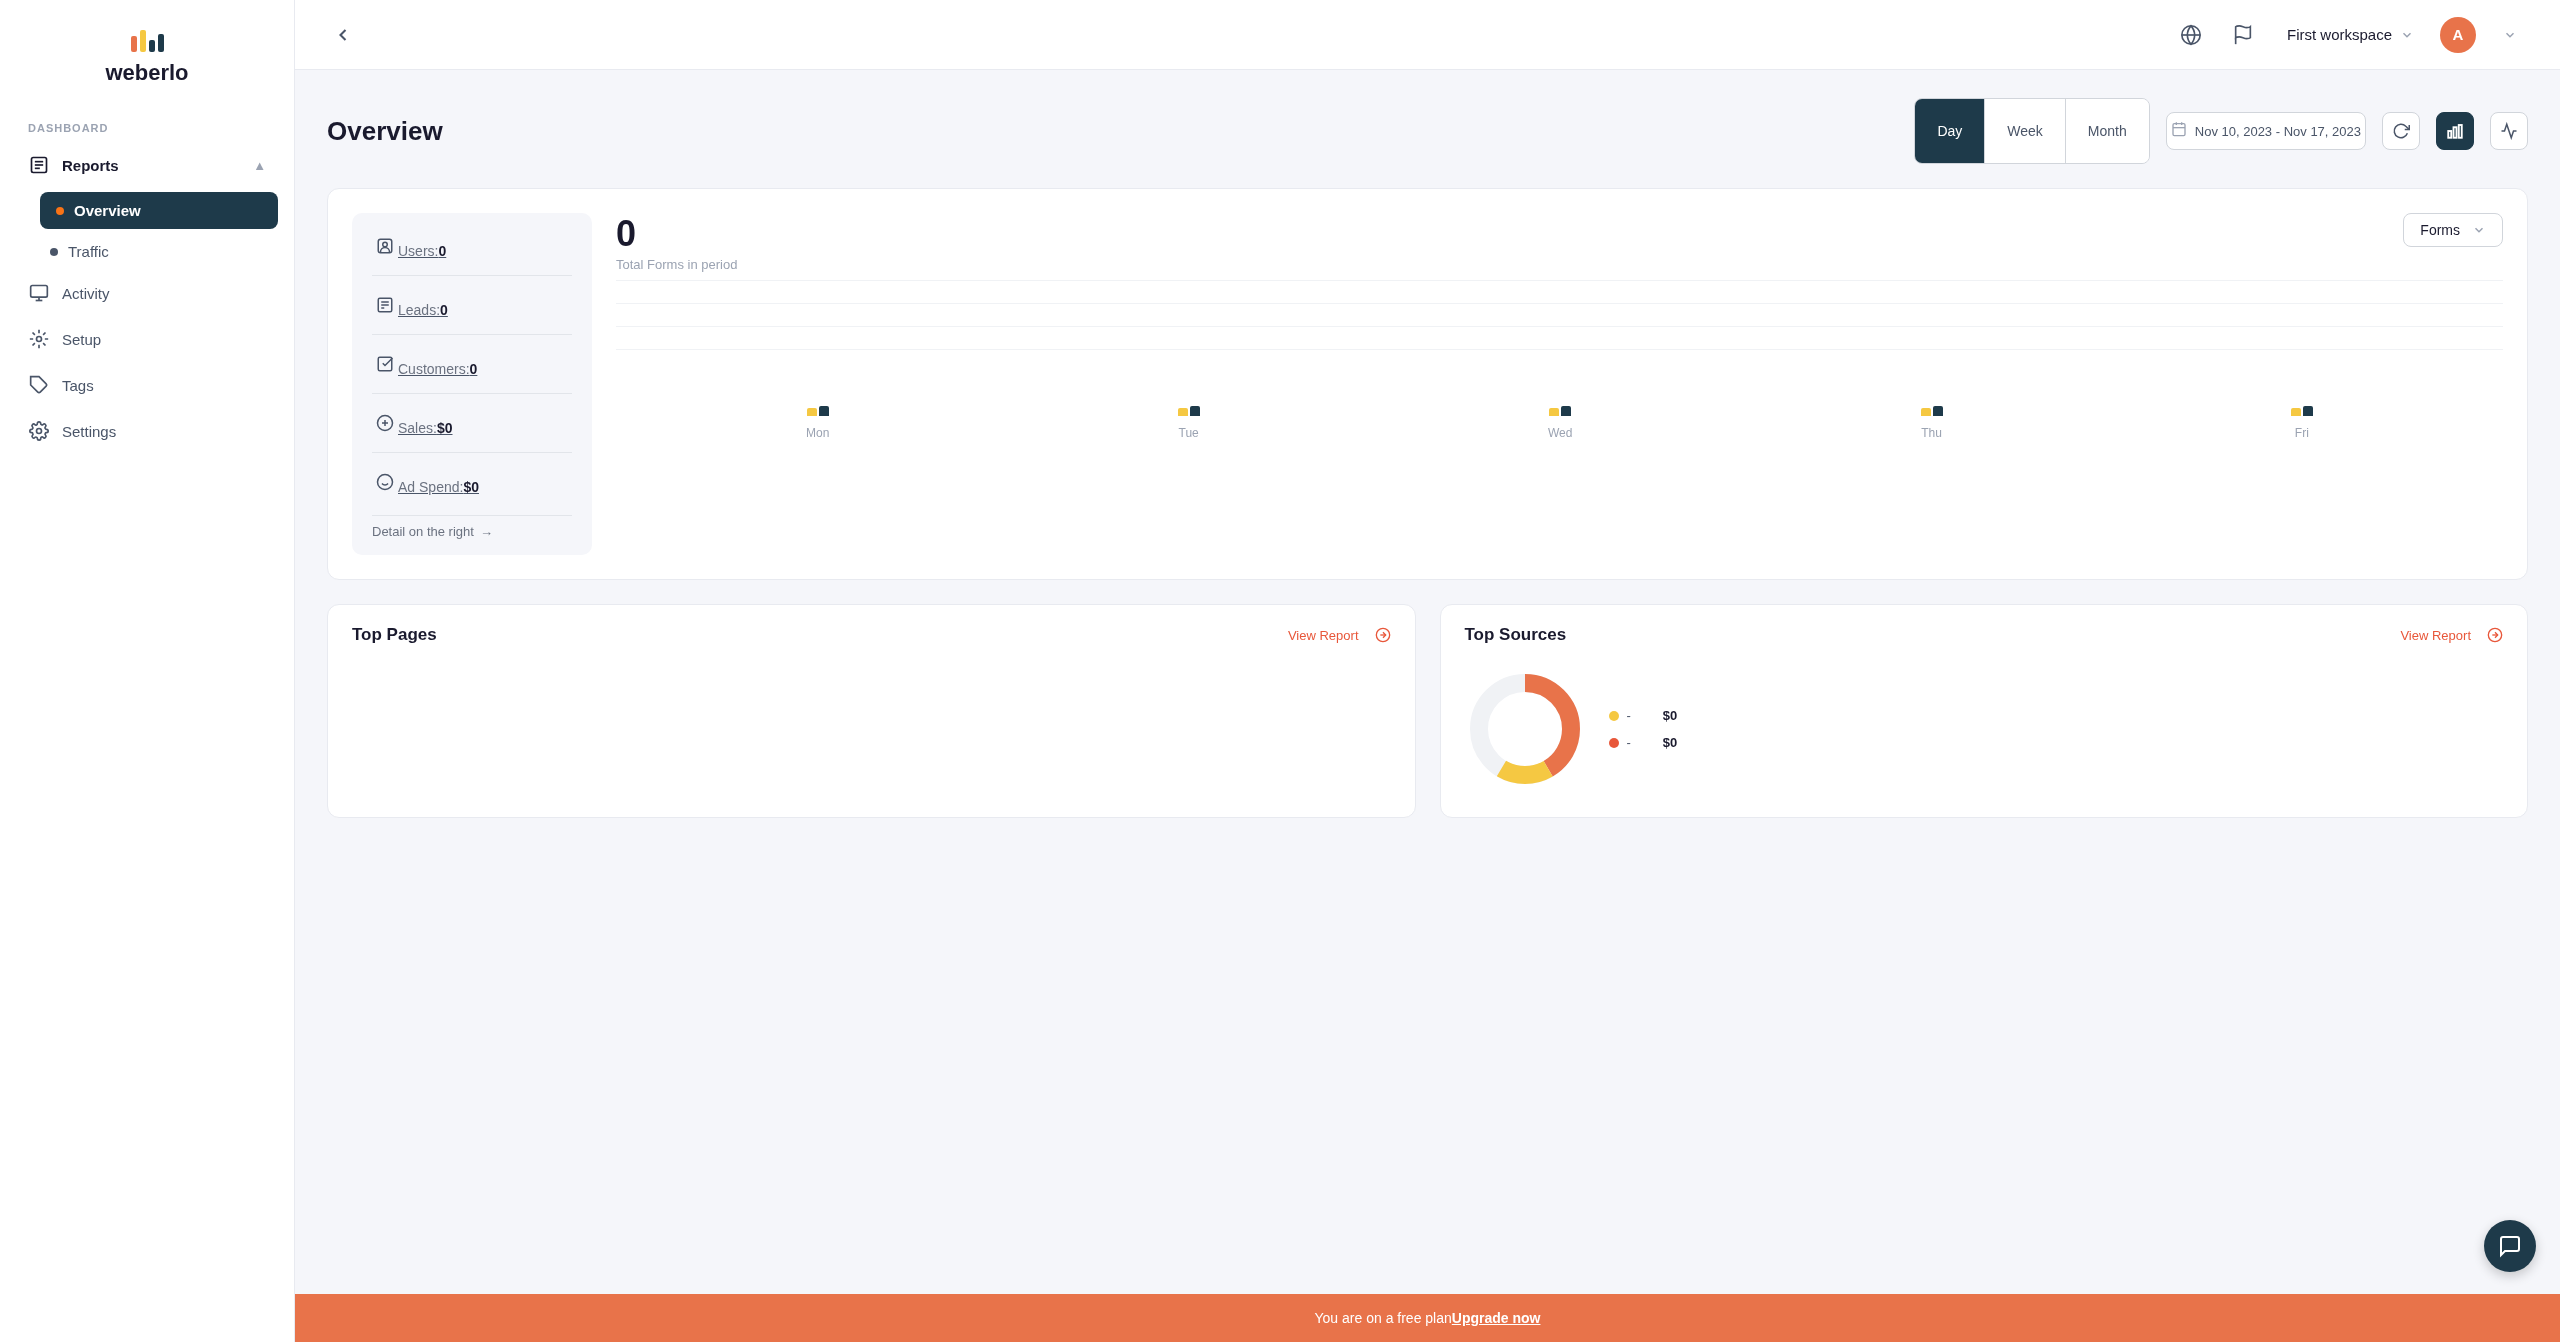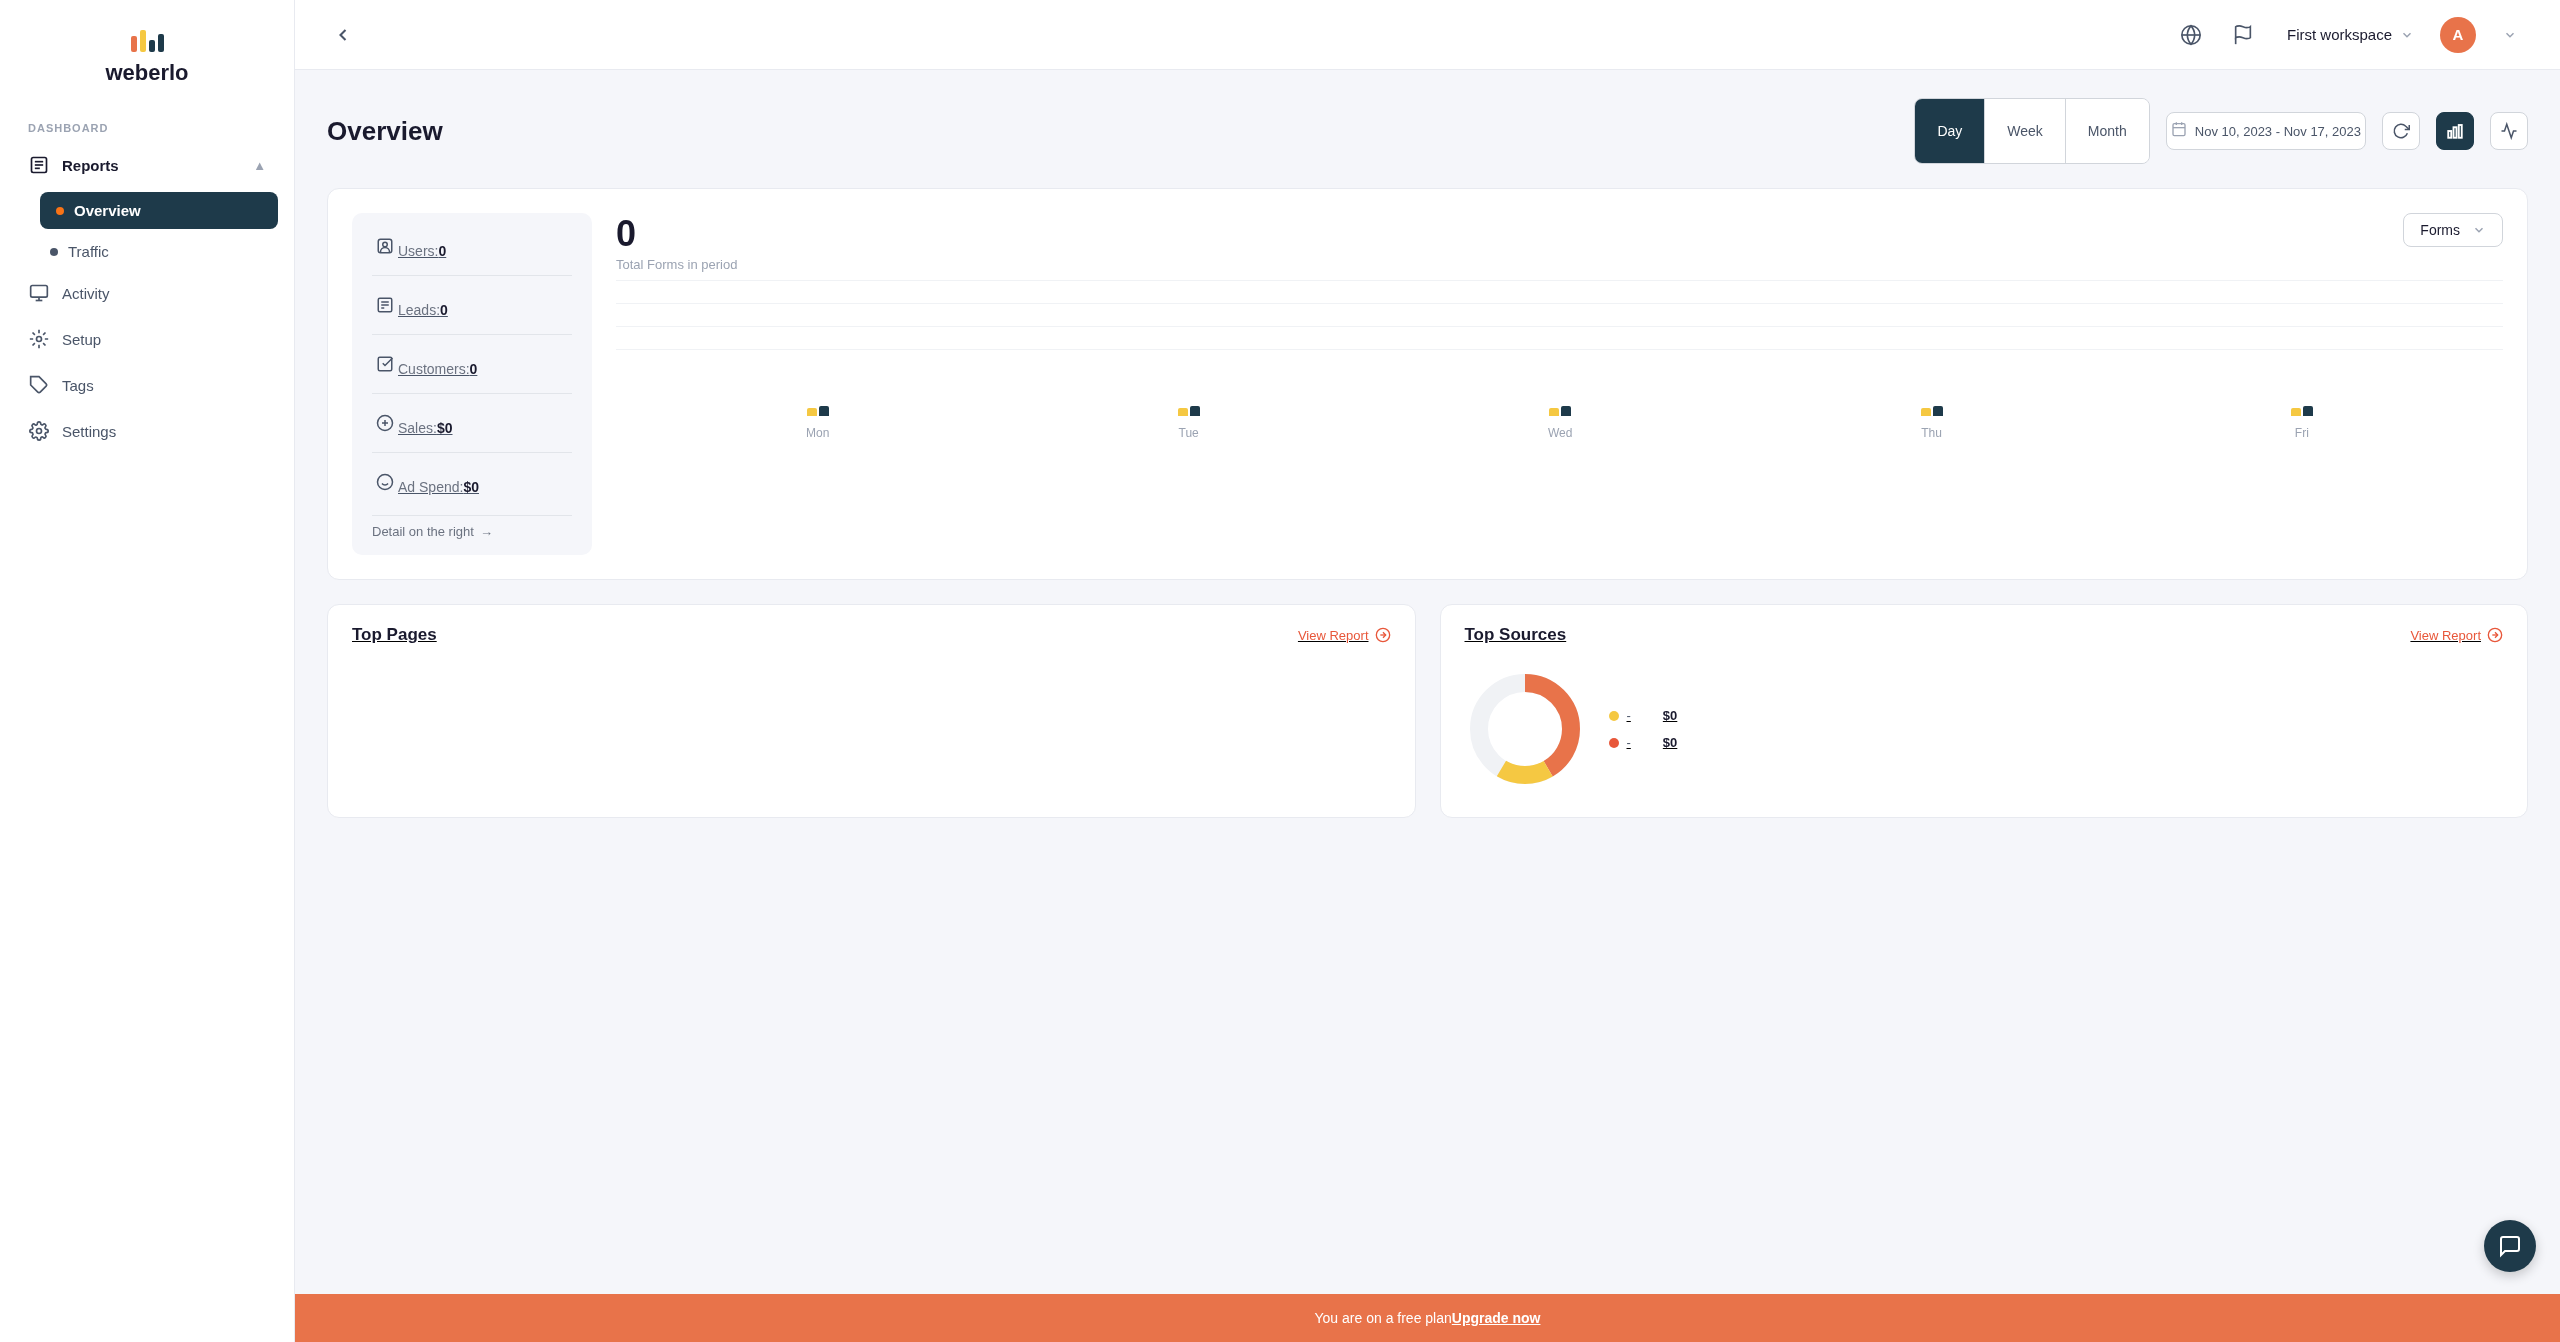--- a/index.html
+++ b/index.html
@@ -380,37 +380,36 @@
     .bottom-row {
       display: flex;
       gap: 24px;
     }
     .bottom-card {
       background: #fff;
       border-radius: 12px;
       border: 1px solid #e8eaf0;
       padding: 20px 24px;
       flex: 1;
-      text-decoration: underline;
     }
     .bottom-card-header {
       display: flex;
       align-items: center;
       justify-content: space-between;
       margin-bottom: 16px;
     }
     .bottom-card-title {
       font-size: 17px;
       font-weight: 700;
       color: #1a1a2e;
     }
     .view-report-link {
       display: flex;
       align-items: center;
-      gap: 6px;
+      gap: 16px;
       font-size: 13px;
       color: #e8573a;
       cursor: pointer;
       font-weight: 500;
     }
     .table {
       width: 100%;
       border-collapse: collapse;
     }
     .table th {

